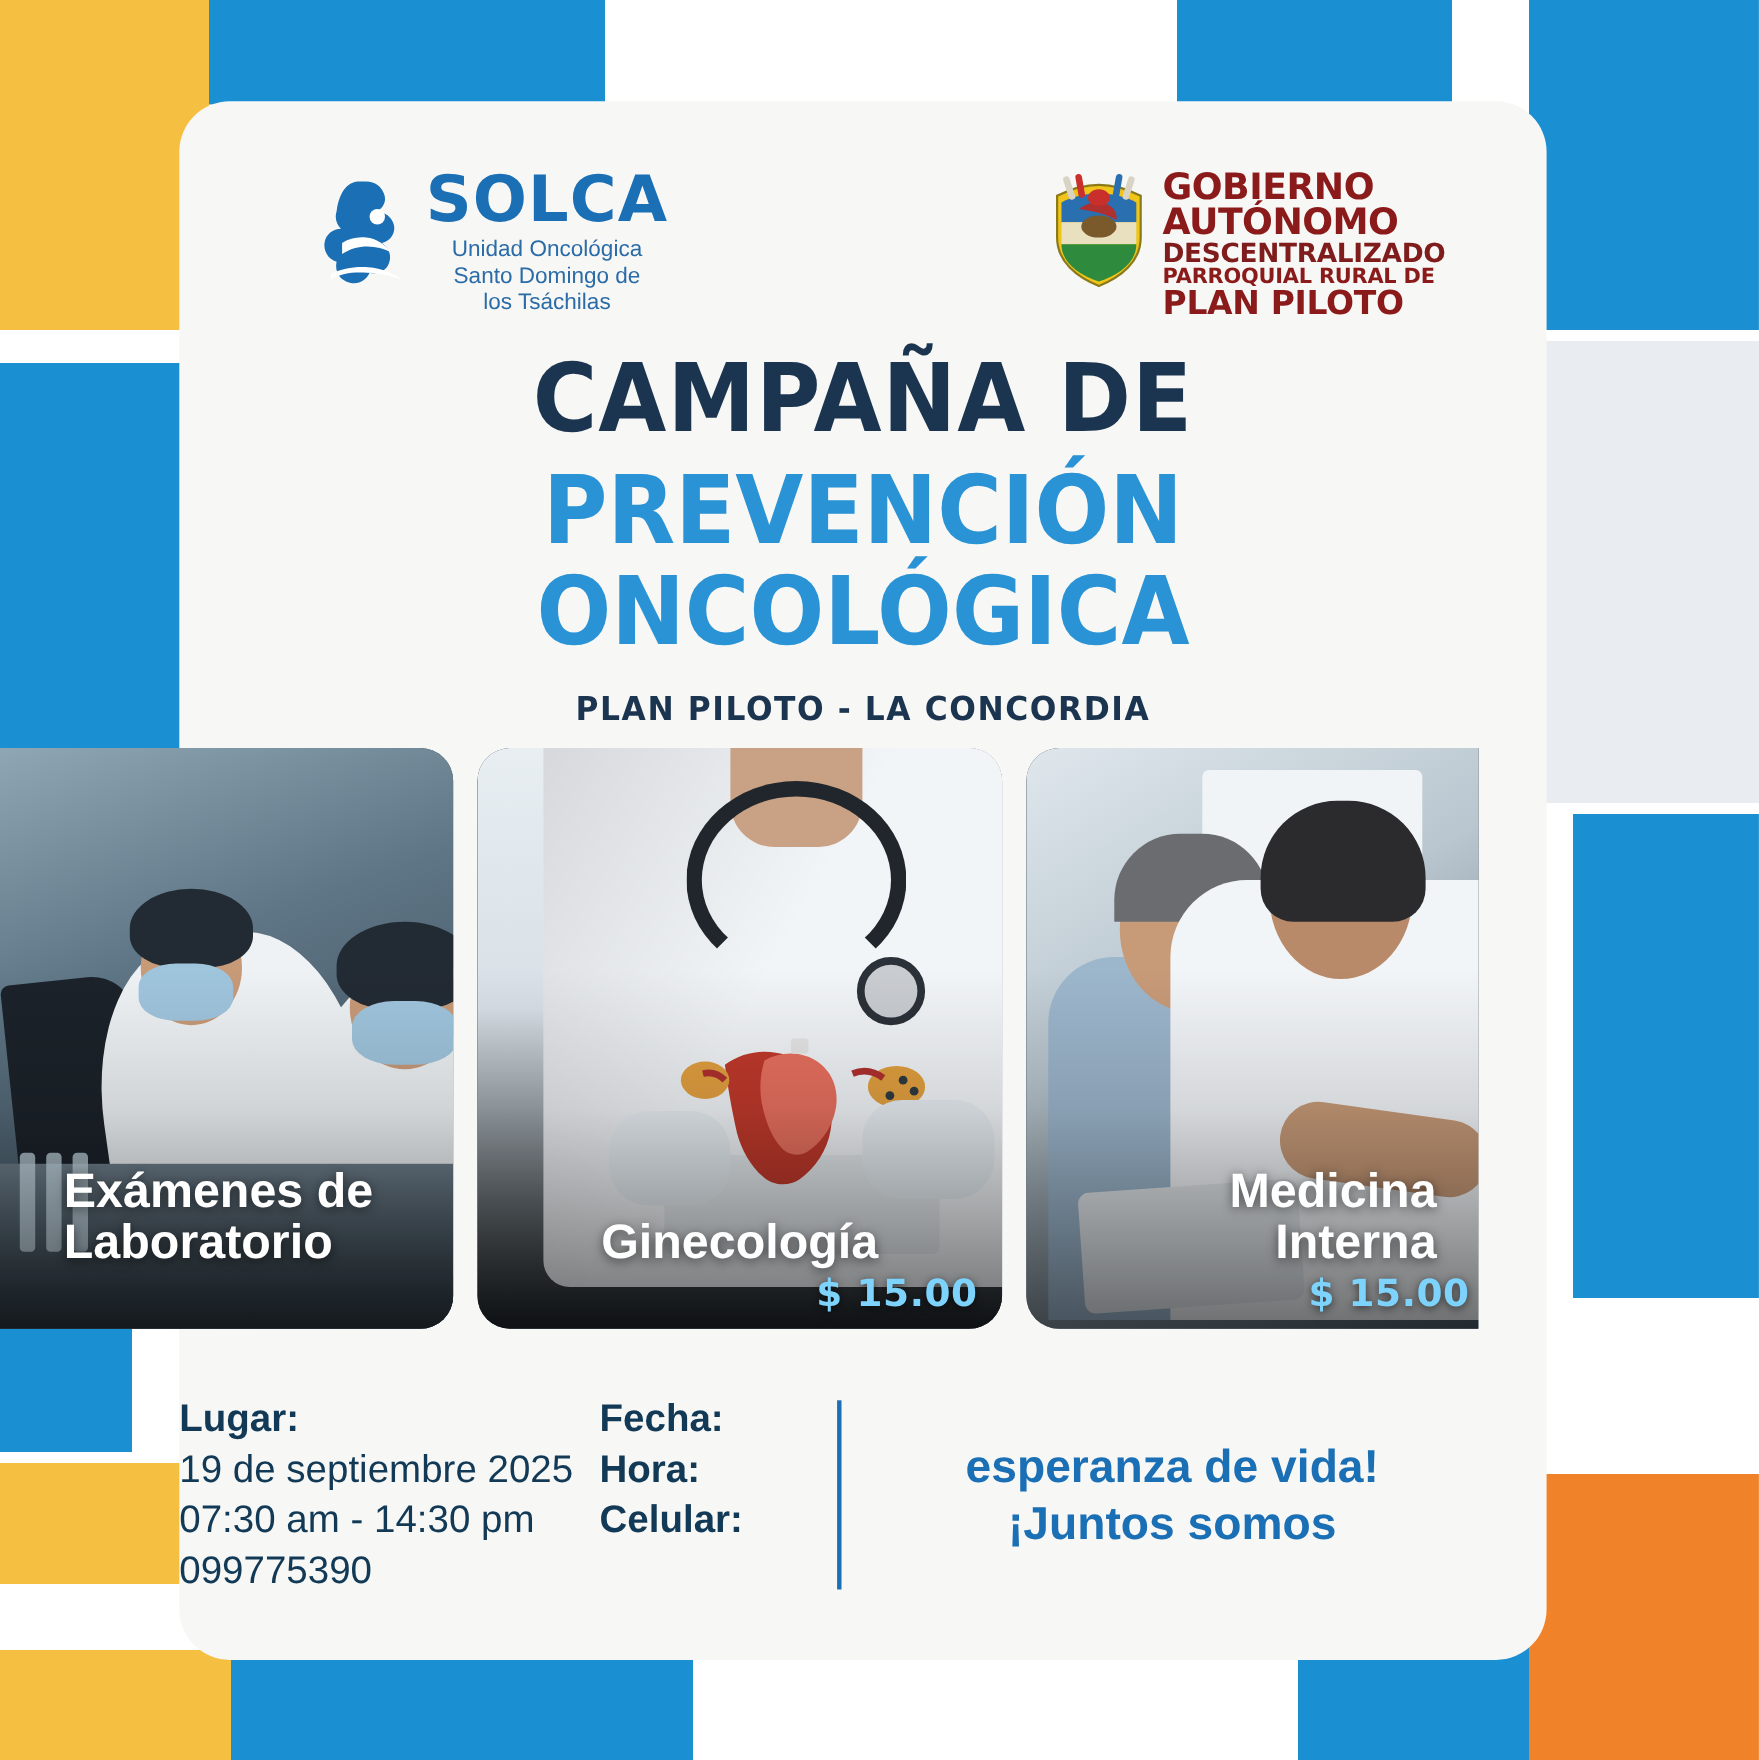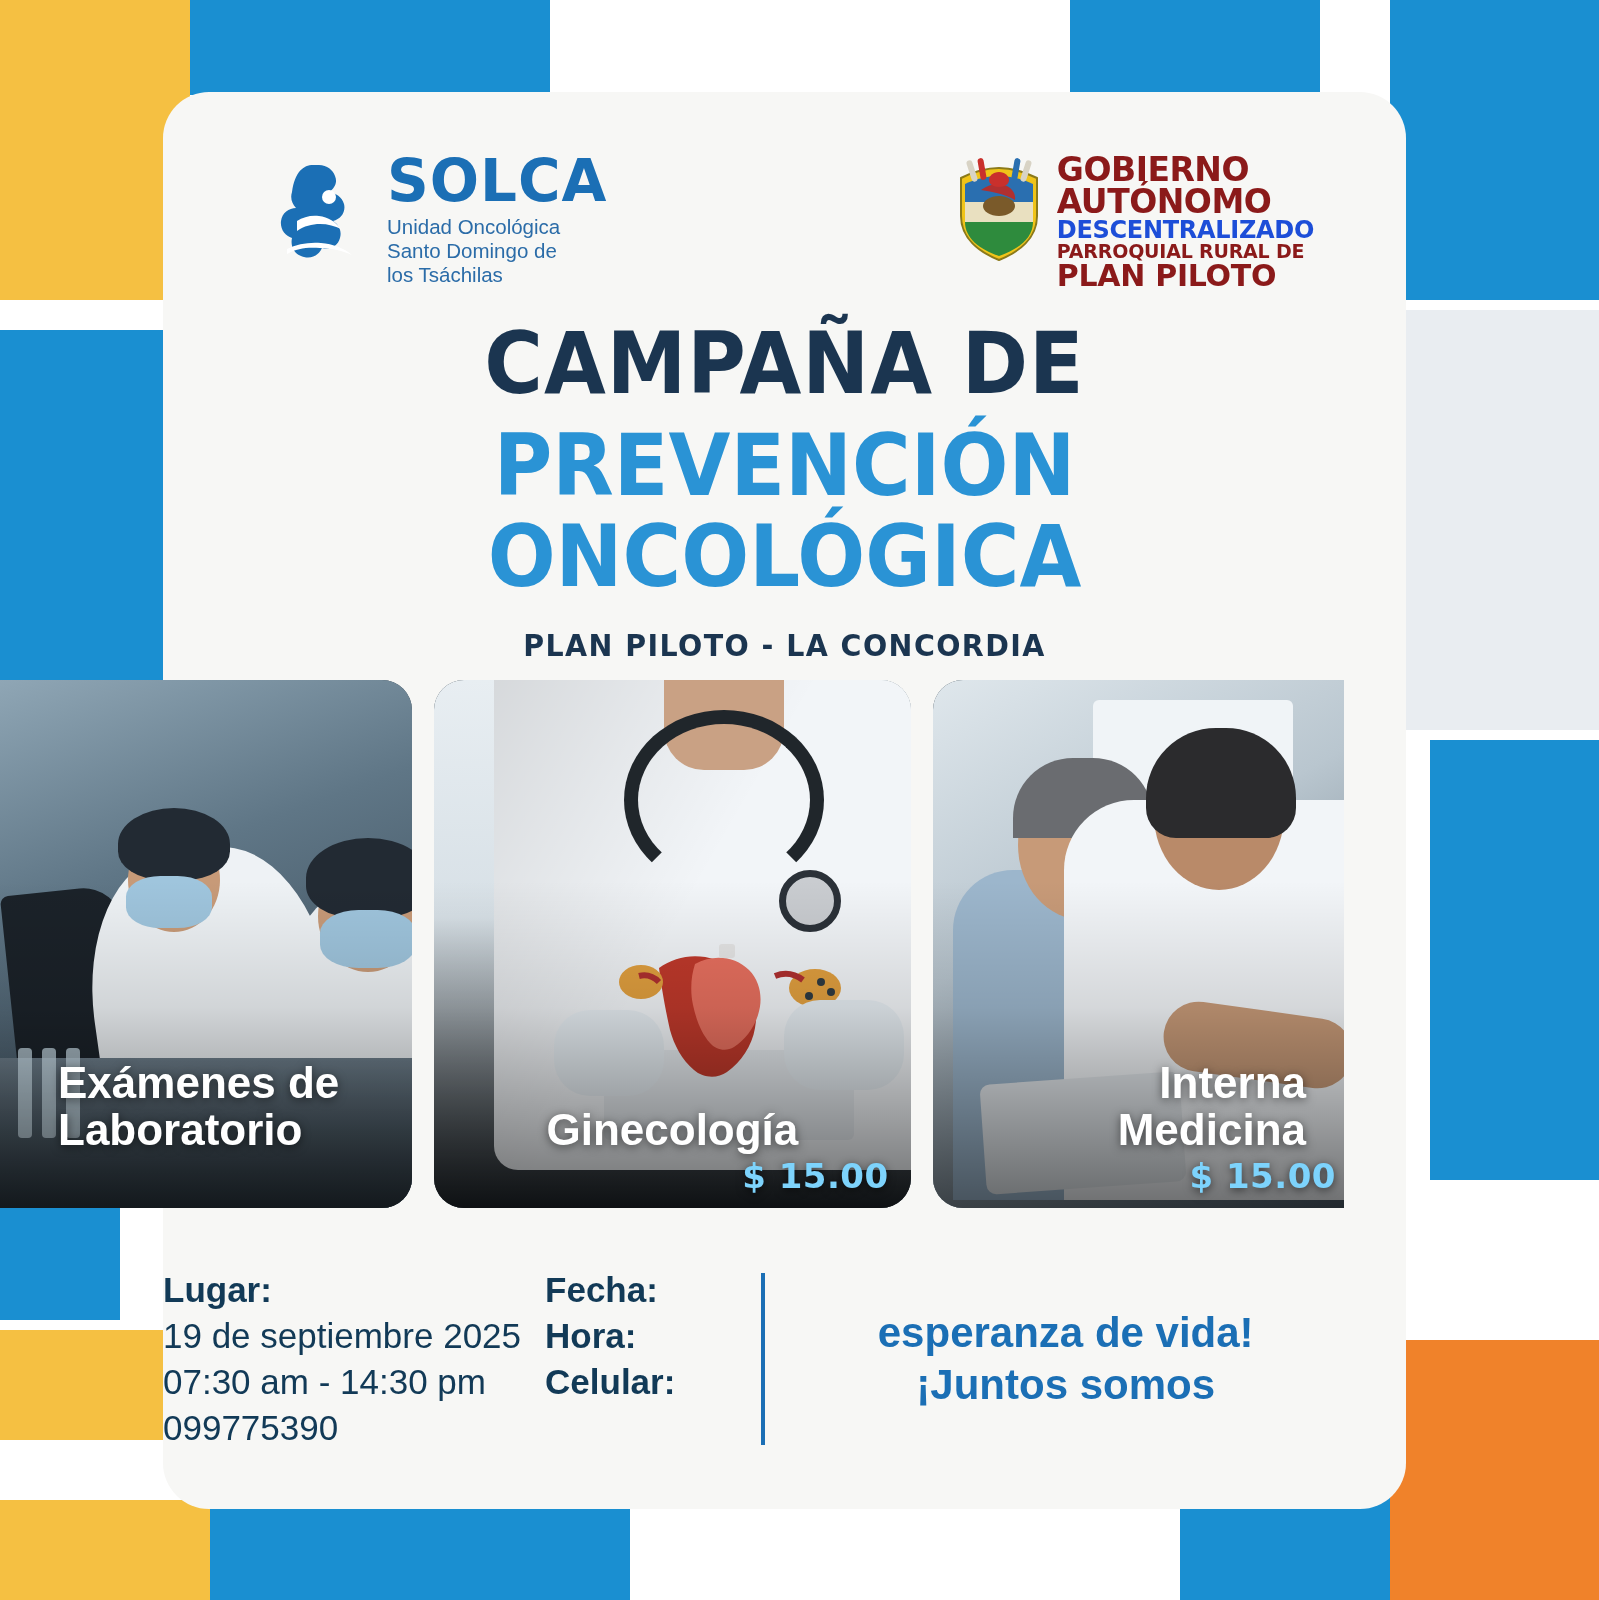--- a/index.html
+++ b/index.html
@@ -46,22 +46,22 @@
     background: #f7f7f5;
     border-radius: 46px;
     overflow: hidden;
   }
 
   
   .header {
     position: absolute; left: 0; top: 0; width: 100%; height: 560px;
   }
   .logo-solca {
-    position: absolute; left: 104px; top: 62px;
-    display: flex; align-items: center; gap: 16px;
+    position: absolute; left: 118px; top: 62px;
+    display: flex; align-items: center; gap: 2px; text-align: center;
   }
   .solca-mark { width: 104px; height: 118px; }
   .solca-text { line-height: 1; }
   .solca-title {
     font-size: 58px; font-weight: bold; color: #1b6fb5;
     letter-spacing: 1px; line-height: 0.95;
     font-family: "DejaVu Sans", sans-serif;
   }
   .solca-sub {
     font-size: 20.5px; color: #2b6ca8; line-height: 1.16; margin-top: 6px;
@@ -69,21 +69,21 @@
   }
 
   .logo-gad {
     position: absolute; right: 92px; top: 62px;
     display: flex; align-items: flex-start; gap: 10px;
   }
   .gad-shield { width: 96px; height: 110px; }
   .gad-text { line-height: 0.98; text-align: left; }
   .gad-l1 { font-size: 33px; font-weight: bold; color: #8b1a1a; letter-spacing: -0.5px; font-family: "DejaVu Sans", sans-serif;}
   .gad-l2 { font-size: 33px; font-weight: bold; color: #8b1a1a; letter-spacing: -0.5px; font-family: "DejaVu Sans", sans-serif;}
-  .gad-l3 { font-size: 24px; font-weight: bold; color: #1d4ed8; letter-spacing: -0.3px; font-family: "DejaVu Sans", sans-serif;}
+  .gad-l3 { font-size: 24px; font-weight: bold; color: #7f1d1d; letter-spacing: -0.3px; font-family: "DejaVu Sans", sans-serif;}
   .gad-l4 { font-size: 19px; font-weight: bold; color: #8b1a1a; letter-spacing: -0.2px; font-family: "DejaVu Sans", sans-serif;}
   .gad-l5 { font-size: 30px; font-weight: bold; color: #8b1a1a; letter-spacing: -0.3px; font-family: "DejaVu Sans", sans-serif;}
 
   .title-block { position: absolute; top: 228px; width: 100%; text-align: center; }
   .title-1 {
     font-size: 86px; font-weight: bold; color: #1b3550;
     letter-spacing: 1px; line-height: 1;
     font-family: "DejaVu Sans", sans-serif;
     transform: scaleX(0.93);
   }
@@ -346,22 +346,22 @@
         <div class="med-head"></div>
         <div class="med-hair"></div>
         <div class="med-doc"></div>
         <div class="med-dochead"></div>
         <div class="med-dochair"></div>
         <div class="med-arm"></div>
         <div class="med-kbd"></div>
       </div>
       <div class="photo-vignette"></div>
       <div class="photo-label">
+        <div>Medicina</div>
         <div>Interna</div>
-        <div>Medicina</div>
       </div>
       <div class="photo-price">$ 15.00</div>
     </div>
   </div>
 
   <div class="footer" style="position:absolute; left:163px; top:1208px; width:1243px; height:301px;">
     <div class="info">
       <span class="k">Lugar:</span>
       <span class="k">Fecha:</span>
       <span class="v">19 de septiembre 2025</span>

